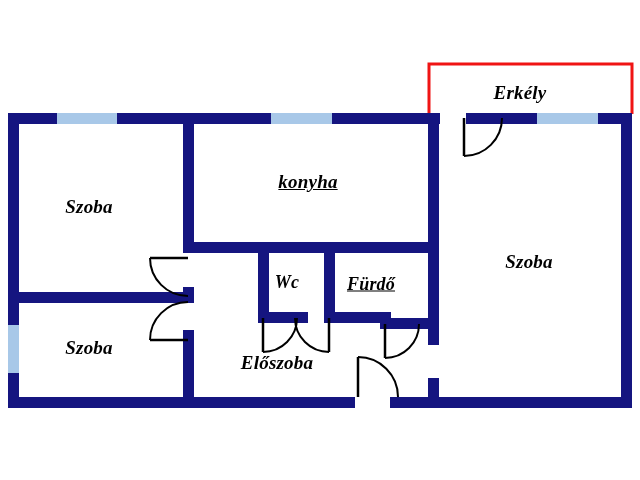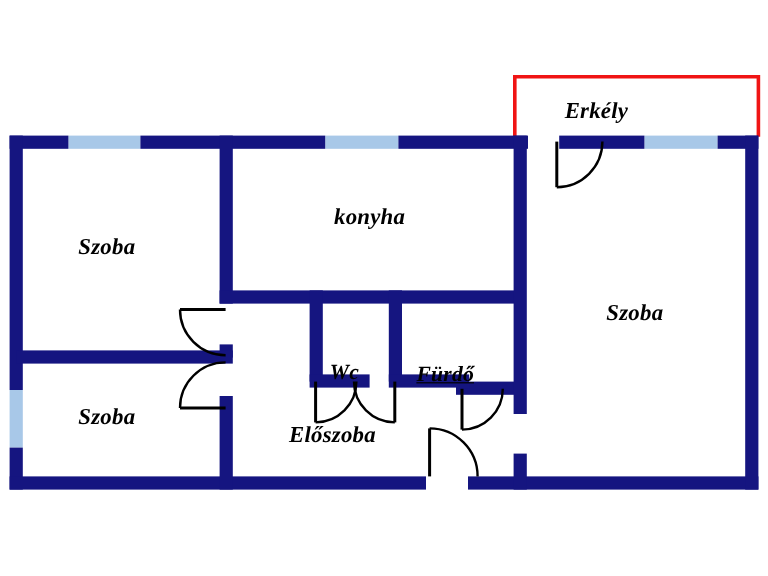--- a/index.html
+++ b/index.html
@@ -29,21 +29,21 @@
     position: absolute;
     font-family: "Liberation Serif", serif;
     font-style: italic;
     font-weight: bold;
     color: #000000;
     white-space: nowrap;
     transform: translate(-50%, -50%);
     letter-spacing: 0.2px;
   }
   .lbl-lg { font-size: 19px; }
-  .lbl-md { font-size: 18px; margin-top: 28px; }
+  .lbl-md { font-size: 18px; }
 </style>
 </head>
 <body>
 
 <div id="plan">
 
   <svg id="plan-svg" width="640" height="480" viewBox="0 0 640 480">
 
     <g id="balcony-group">
         <path d="M 429,114 L 429,64 L 632,64 L 632,114" fill="none" stroke="#f01414" stroke-width="3"></path>
@@ -96,22 +96,22 @@
         <path d="M 385,324 L 385,358" fill="none" stroke="#000000" stroke-width="2.5" stroke-linecap="butt"></path>
         <path d="M 385,358 A 34,34 0 0 0 419,324" fill="none" stroke="#000000" stroke-width="2" stroke-linecap="butt"></path>
         <path d="M 358,397 L 358,357" fill="none" stroke="#000000" stroke-width="2.5" stroke-linecap="butt"></path>
         <path d="M 358,357 A 40,40 0 0 1 398,397" fill="none" stroke="#000000" stroke-width="2" stroke-linecap="butt"></path>
       </g>
 
   </svg>
 
   <div id="labels-layer">
       <div class="room-label lbl-lg" style="left: 89px; top: 207px;">Szoba</div>
-      <div class="room-label lbl-lg" style="left: 308px; top: 182px;">konyha</div>
-      <div class="room-label lbl-lg" style="left: 497px; top: 93px; text-align: center;">Erkély</div>
+      <div class="room-label lbl-lg" style="left: 308px; top: 182px; text-decoration: underline;">konyha</div>
+      <div class="room-label lbl-lg" style="left: 520px; top: 93px; text-align: center;">Erkély</div>
       <div class="room-label lbl-lg" style="left: 529px; top: 262px;">Szoba</div>
       <div class="room-label lbl-md" style="left: 287px; top: 282px;">Wc</div>
       <div class="room-label lbl-md" style="left: 371px; top: 284px; text-decoration: underline;">Fürdő</div>
       <div class="room-label lbl-lg" style="left: 277px; top: 363px;">Előszoba</div>
       <div class="room-label lbl-lg" style="left: 89px; top: 348px;">Szoba</div>
     </div>
 
 </div>
 
 </body></html>

